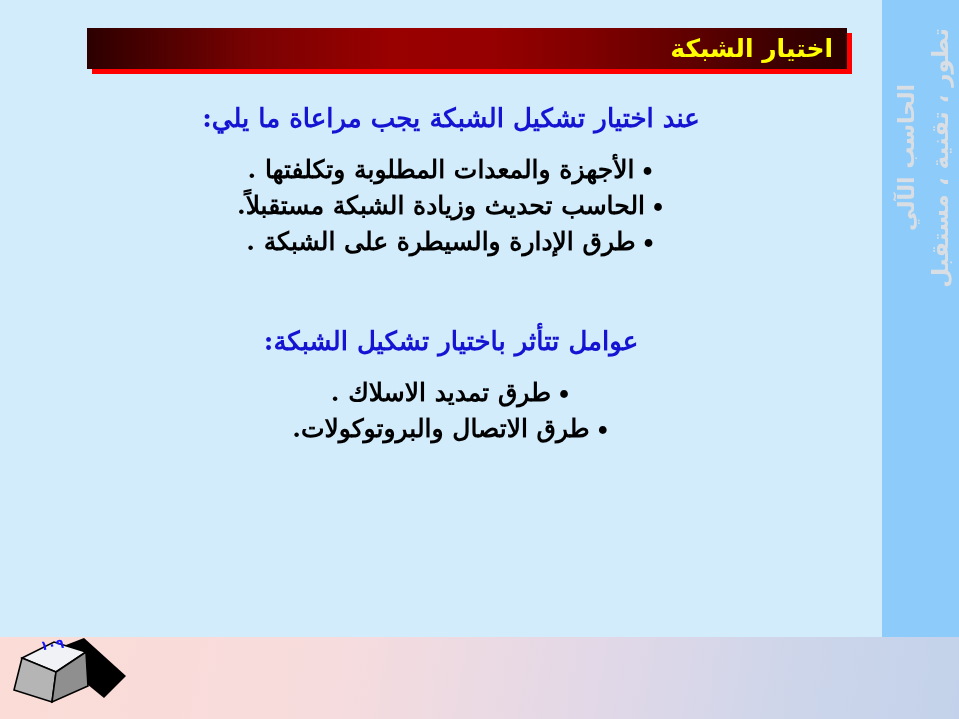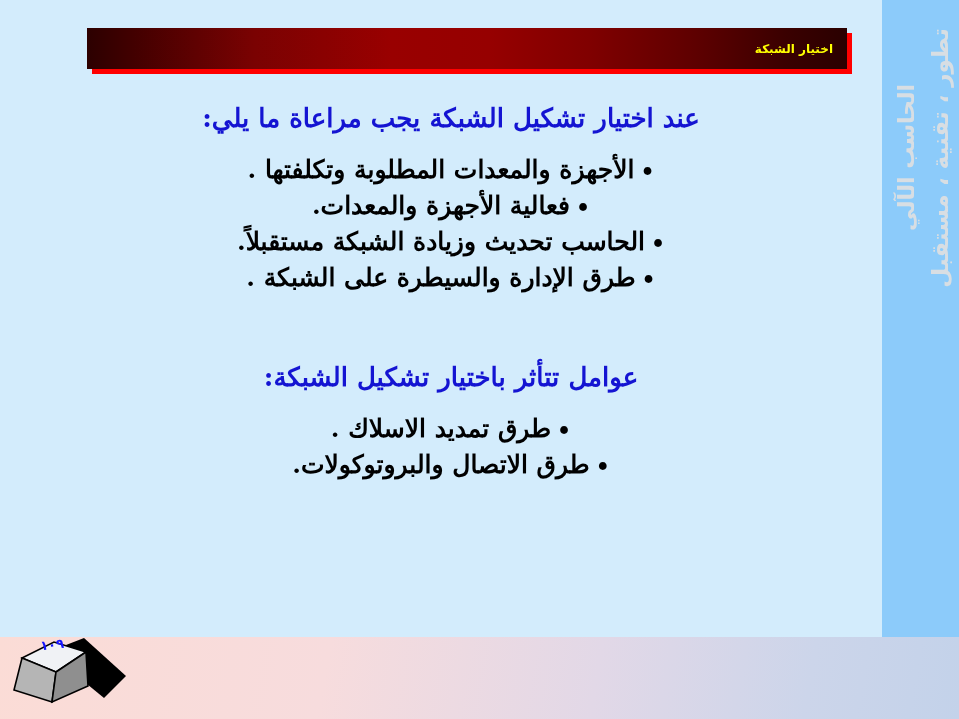--- a/index.html
+++ b/index.html
@@ -103,21 +103,21 @@
         #3a0000 92%,
         #2a0000 100%);
     display: flex;
     align-items: center;
     justify-content: flex-start;
     padding: 0 14px;
     box-sizing: border-box;
   }
   .title-text {
     color: #ffff00;
-    font-size: 12px;
+    font-size: 25px;
     font-weight: 700;
     font-family: "DejaVu Sans", "Liberation Sans", sans-serif;
     line-height: 1;
   }
 
   
   .content {
     position: absolute;
     left: 16px;
     top: 100px;
@@ -198,21 +198,20 @@
   <div class="title-shadow"></div>
   <div class="title-bar">
     <span class="title-text">اختيار الشبكة</span>
   </div>
 
   <div class="content">
 
     <p class="heading">عند اختيار تشكيل الشبكة يجب مراعاة ما يلي:</p>
     <ul class="bullet-list">
       <li><span class="bullet-dot">•</span><span>الأجهزة والمعدات المطلوبة وتكلفتها .</span></li>
-      <li><span class="bullet-dot">•</span><span>فعالية الأجهزة والمعدات.</span></li>
       <li><span class="bullet-dot">•</span><span>الحاسب تحديث وزيادة الشبكة مستقبلاً.</span></li>
       <li><span class="bullet-dot">•</span><span>طرق الإدارة والسيطرة على الشبكة .</span></li>
     </ul>
 
     <div class="block-gap"></div>
 
     <p class="heading">عوامل تتأثر باختيار تشكيل الشبكة:</p>
     <ul class="bullet-list">
       <li><span class="bullet-dot">•</span><span>طرق تمديد  الاسلاك .</span></li>
       <li><span class="bullet-dot">•</span><span>طرق الاتصال والبروتوكولات.</span></li>

